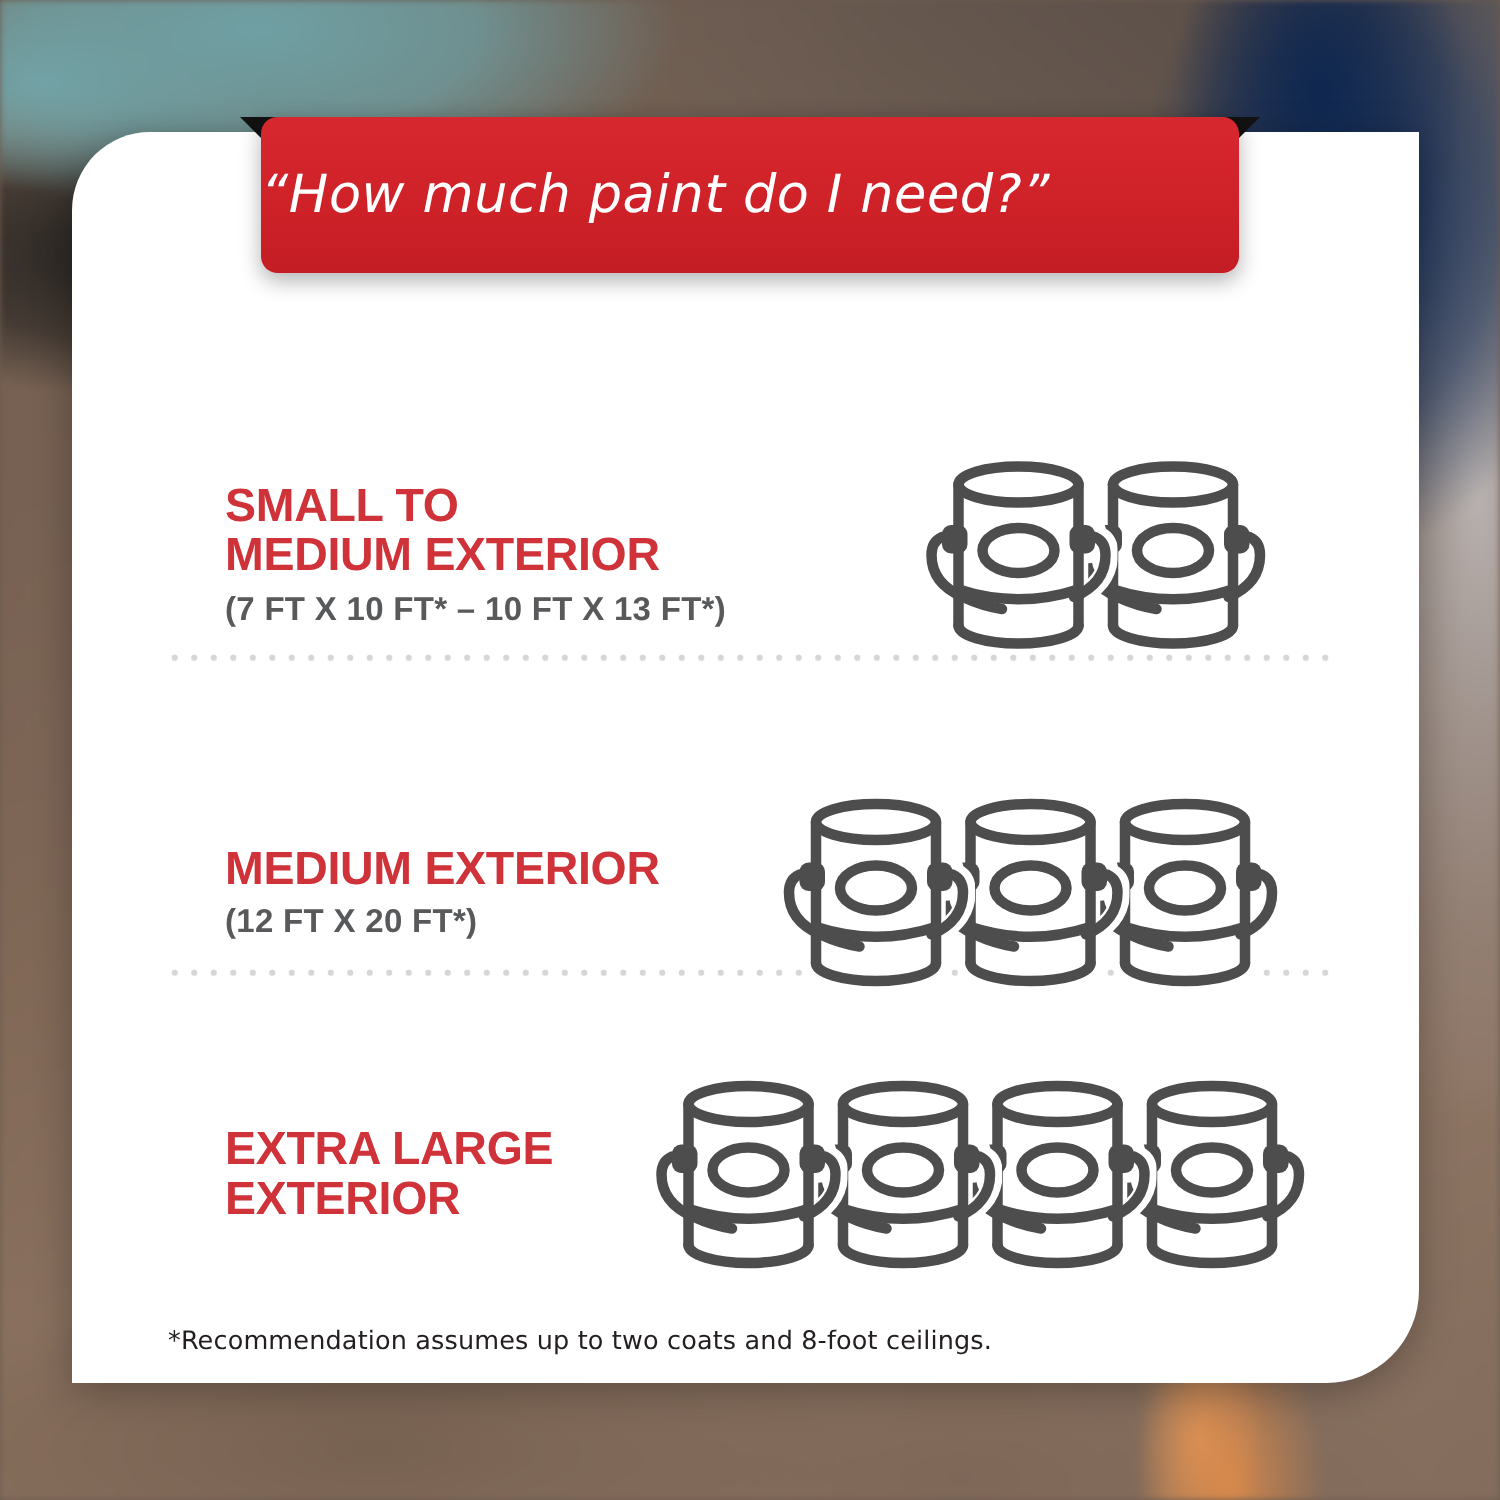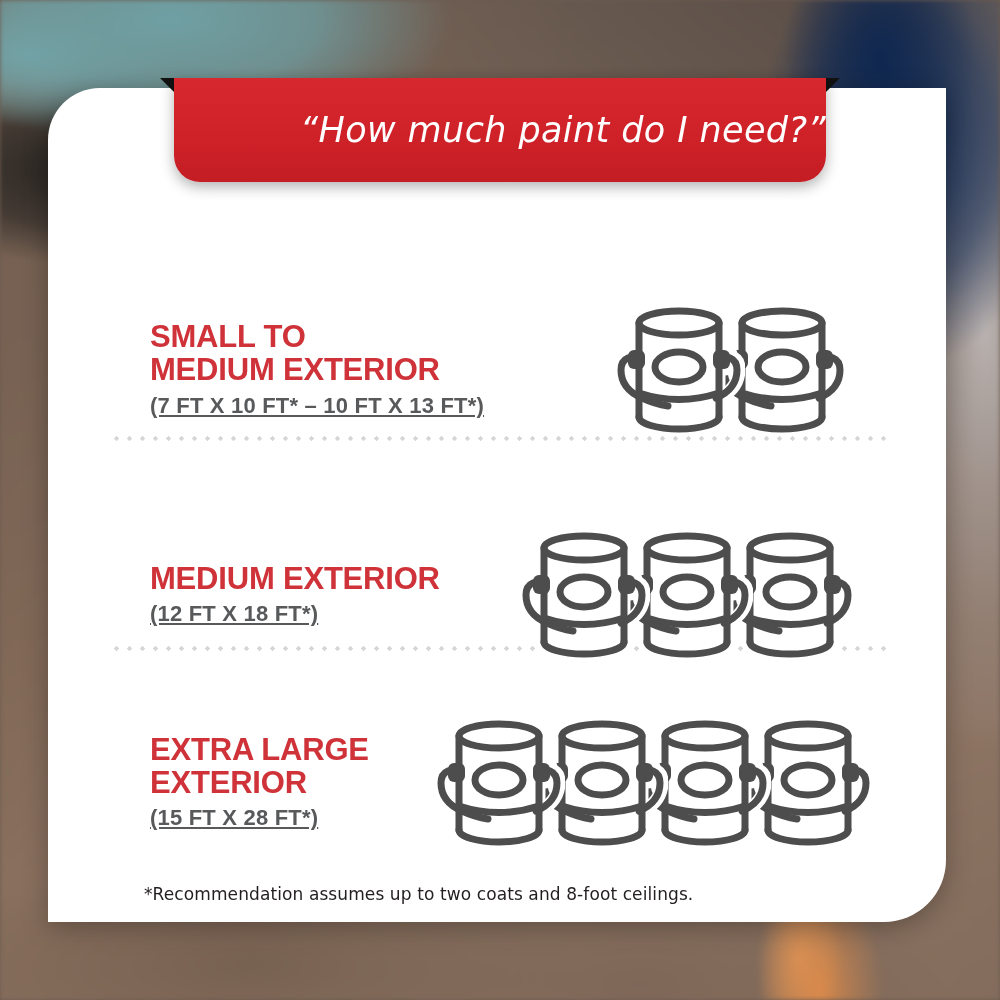--- a/index.html
+++ b/index.html
@@ -98,21 +98,22 @@
     left: 14px;
     right: 14px;
     top: 0;
     height: 104px;
     background: linear-gradient(180deg, #d8282f 0%, #cf2128 55%, #c41d24 100%);
     border-bottom-left-radius: 26px;
     border-bottom-right-radius: 26px;
     box-shadow: 0 5px 14px rgba(0,0,0,0.30);
     display: flex;
     align-items: center;
-    justify-content: flex-end;
+    justify-content: flex-start;
+    border-radius: 11px;
   }
   #banner-text {
     color: #ffffff;
     font-size: 35px;
     font-style: italic;
     font-weight: 400;
     letter-spacing: 0.4px;
     font-family: "DejaVu Sans", sans-serif;
     white-space: nowrap;
   }
@@ -142,21 +143,20 @@
     letter-spacing: -0.2px;
     white-space: pre-line;
     margin: 0;
   }
   .row-sub {
     color: #58595b;
     font-size: 22px;
     font-weight: bold;
     letter-spacing: 0.2px;
     margin-top: 6px;
-    text-decoration: underline;
   }
 
   .cans {
     position: absolute;
     height: 150px;
     display: flex;
     align-items: center;
   }
   #cans-0 { left: 565px; }
   #cans-1 { left: 470px; }
@@ -187,21 +187,20 @@
 
   
   #footnote {
     position: absolute;
     left: 64px;
     top: 796px;
     color: #231f20;
     font-size: 17px;
     font-family: "DejaVu Sans", sans-serif;
     letter-spacing: 0.1px;
-    margin-left: 32px;
   }
 </style>
 </head>
 <body>
 
 <div id="stage">
 
   <div id="backdrop"></div>
 
   <div id="card">
@@ -286,21 +285,21 @@
             </svg>
           </div>
         </div>
     </div>
 
     <div class="divider" id="divider-0"></div>
 
     <div class="row" id="row-1">
       <div class="row-text">
         <div class="row-title">MEDIUM EXTERIOR</div>
-        <div class="row-sub">(12 FT X 18 FT*)</div>
+        <div class="row-sub">(12 FT X 20 FT*)</div>
       </div>
       <div class="cans" id="cans-1">
           <div class="can" style="z-index: 3;">
             <svg width="132" height="150" viewBox="0 0 132 150" xmlns="http://www.w3.org/2000/svg">
               <g fill="none" stroke="#ffffff" stroke-width="13" stroke-linecap="round" stroke-linejoin="round">
                 <path d="M14 62 q-8 2 -8 12 q0 20 22 30 q14 6 28 8"></path>
                 <rect x="14" y="54" width="18" height="20" rx="6"></rect>
                 <path d="M26 28 h80 v94 h-80 z"></path>
                 <ellipse cx="66" cy="28" rx="40" ry="12"></ellipse>
                 <ellipse cx="66" cy="122" rx="40" ry="12"></ellipse>
@@ -406,21 +405,20 @@
           </div>
         </div>
     </div>
 
     <div class="divider" id="divider-1"></div>
 
     <div class="row" id="row-2">
       <div class="row-text">
         <div class="row-title">EXTRA LARGE
 EXTERIOR</div>
-        <div class="row-sub">(15 FT X 28 FT*)</div>
       </div>
       <div class="cans" id="cans-2">
           <div class="can" style="z-index: 4;">
             <svg width="132" height="150" viewBox="0 0 132 150" xmlns="http://www.w3.org/2000/svg">
               <g fill="none" stroke="#ffffff" stroke-width="13" stroke-linecap="round" stroke-linejoin="round">
                 <path d="M14 62 q-8 2 -8 12 q0 20 22 30 q14 6 28 8"></path>
                 <rect x="14" y="54" width="18" height="20" rx="6"></rect>
                 <path d="M26 28 h80 v94 h-80 z"></path>
                 <ellipse cx="66" cy="28" rx="40" ry="12"></ellipse>
                 <ellipse cx="66" cy="122" rx="40" ry="12"></ellipse>

